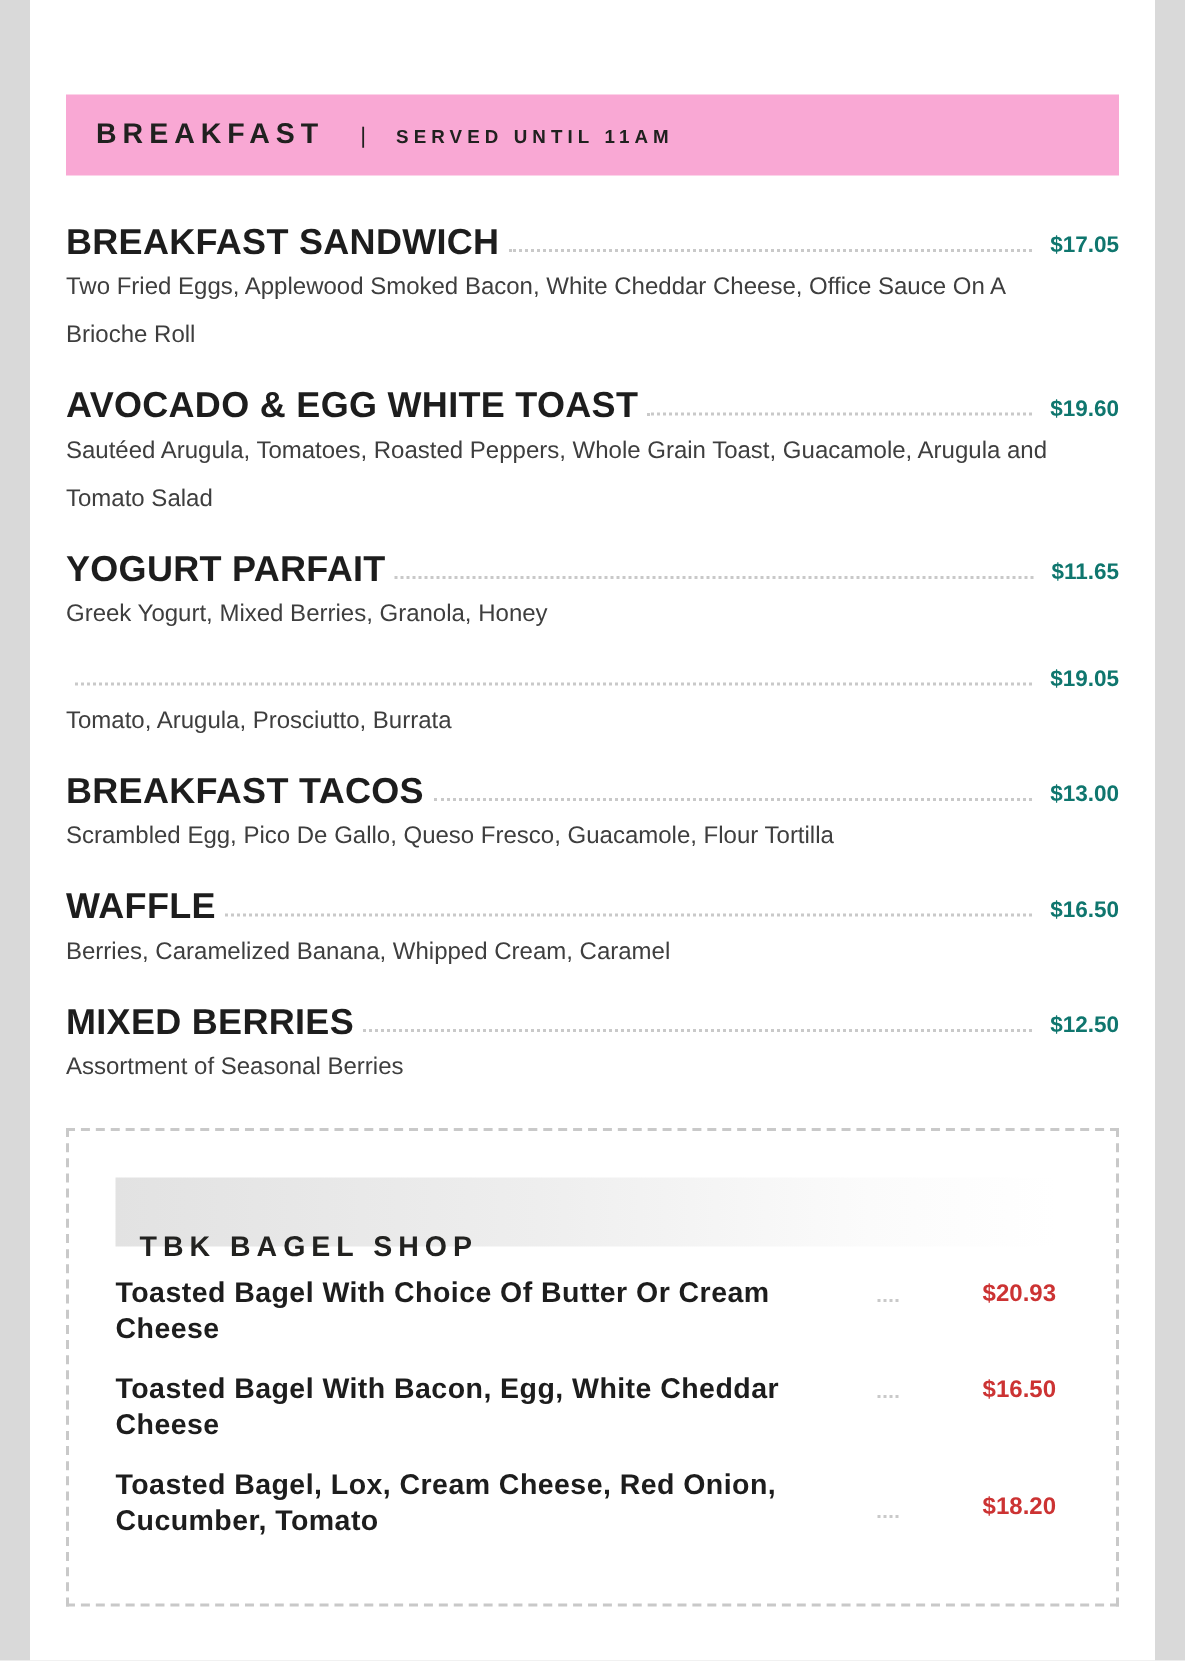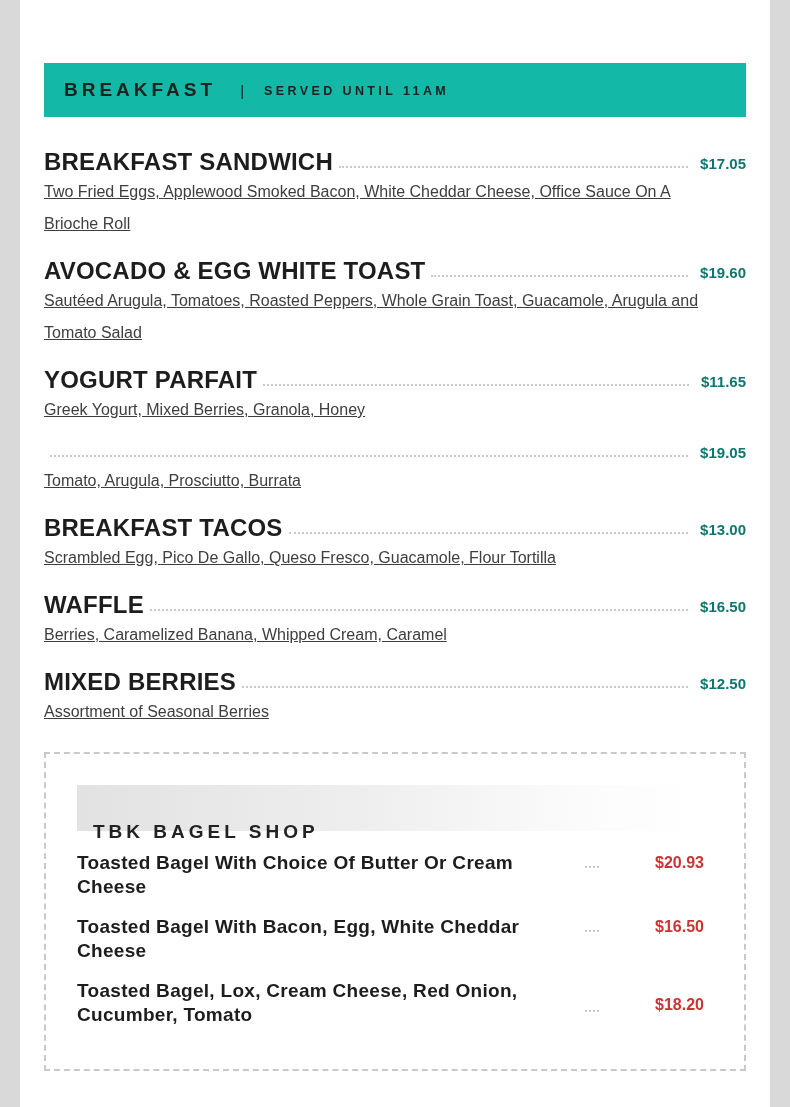--- a/index.html
+++ b/index.html
@@ -12,21 +12,21 @@
   .card {
     width: 750px;
     height: 1107px;
     margin: 0 20px;
     background: #ffffff;
     padding: 63px 24px 0 24px;
   }
   
   .section-band {
     height: 54px;
-    background: #14b8a6;
+    background: #f9a8d4;
     display: flex;
     align-items: center;
     padding: 0 20px;
   }
   .section-band .band-title {
     font-size: 19px;
     font-weight: 700;
     letter-spacing: 4px;
     color: #20211f;
   }
@@ -67,21 +67,20 @@
     color: #0f766e;
     white-space: nowrap;
     margin-bottom: 2px;
   }
   .item-desc {
     font-size: 16px;
     line-height: 32px;
     color: #3e3e3e;
     margin-top: 2px;
     max-width: 660px;
-    text-decoration: underline;
   }
   
   .bagel-box {
     margin-top: 24px;
     border: 2px dashed #c9c9c9;
     padding: 31px 40px 34px 31px;
   }
   .bagel-band {
     height: 46px;
     background: linear-gradient(90deg, #e2e2e2 0%, #eeeeee 45%, #fbfbfb 80%, #ffffff 100%);

